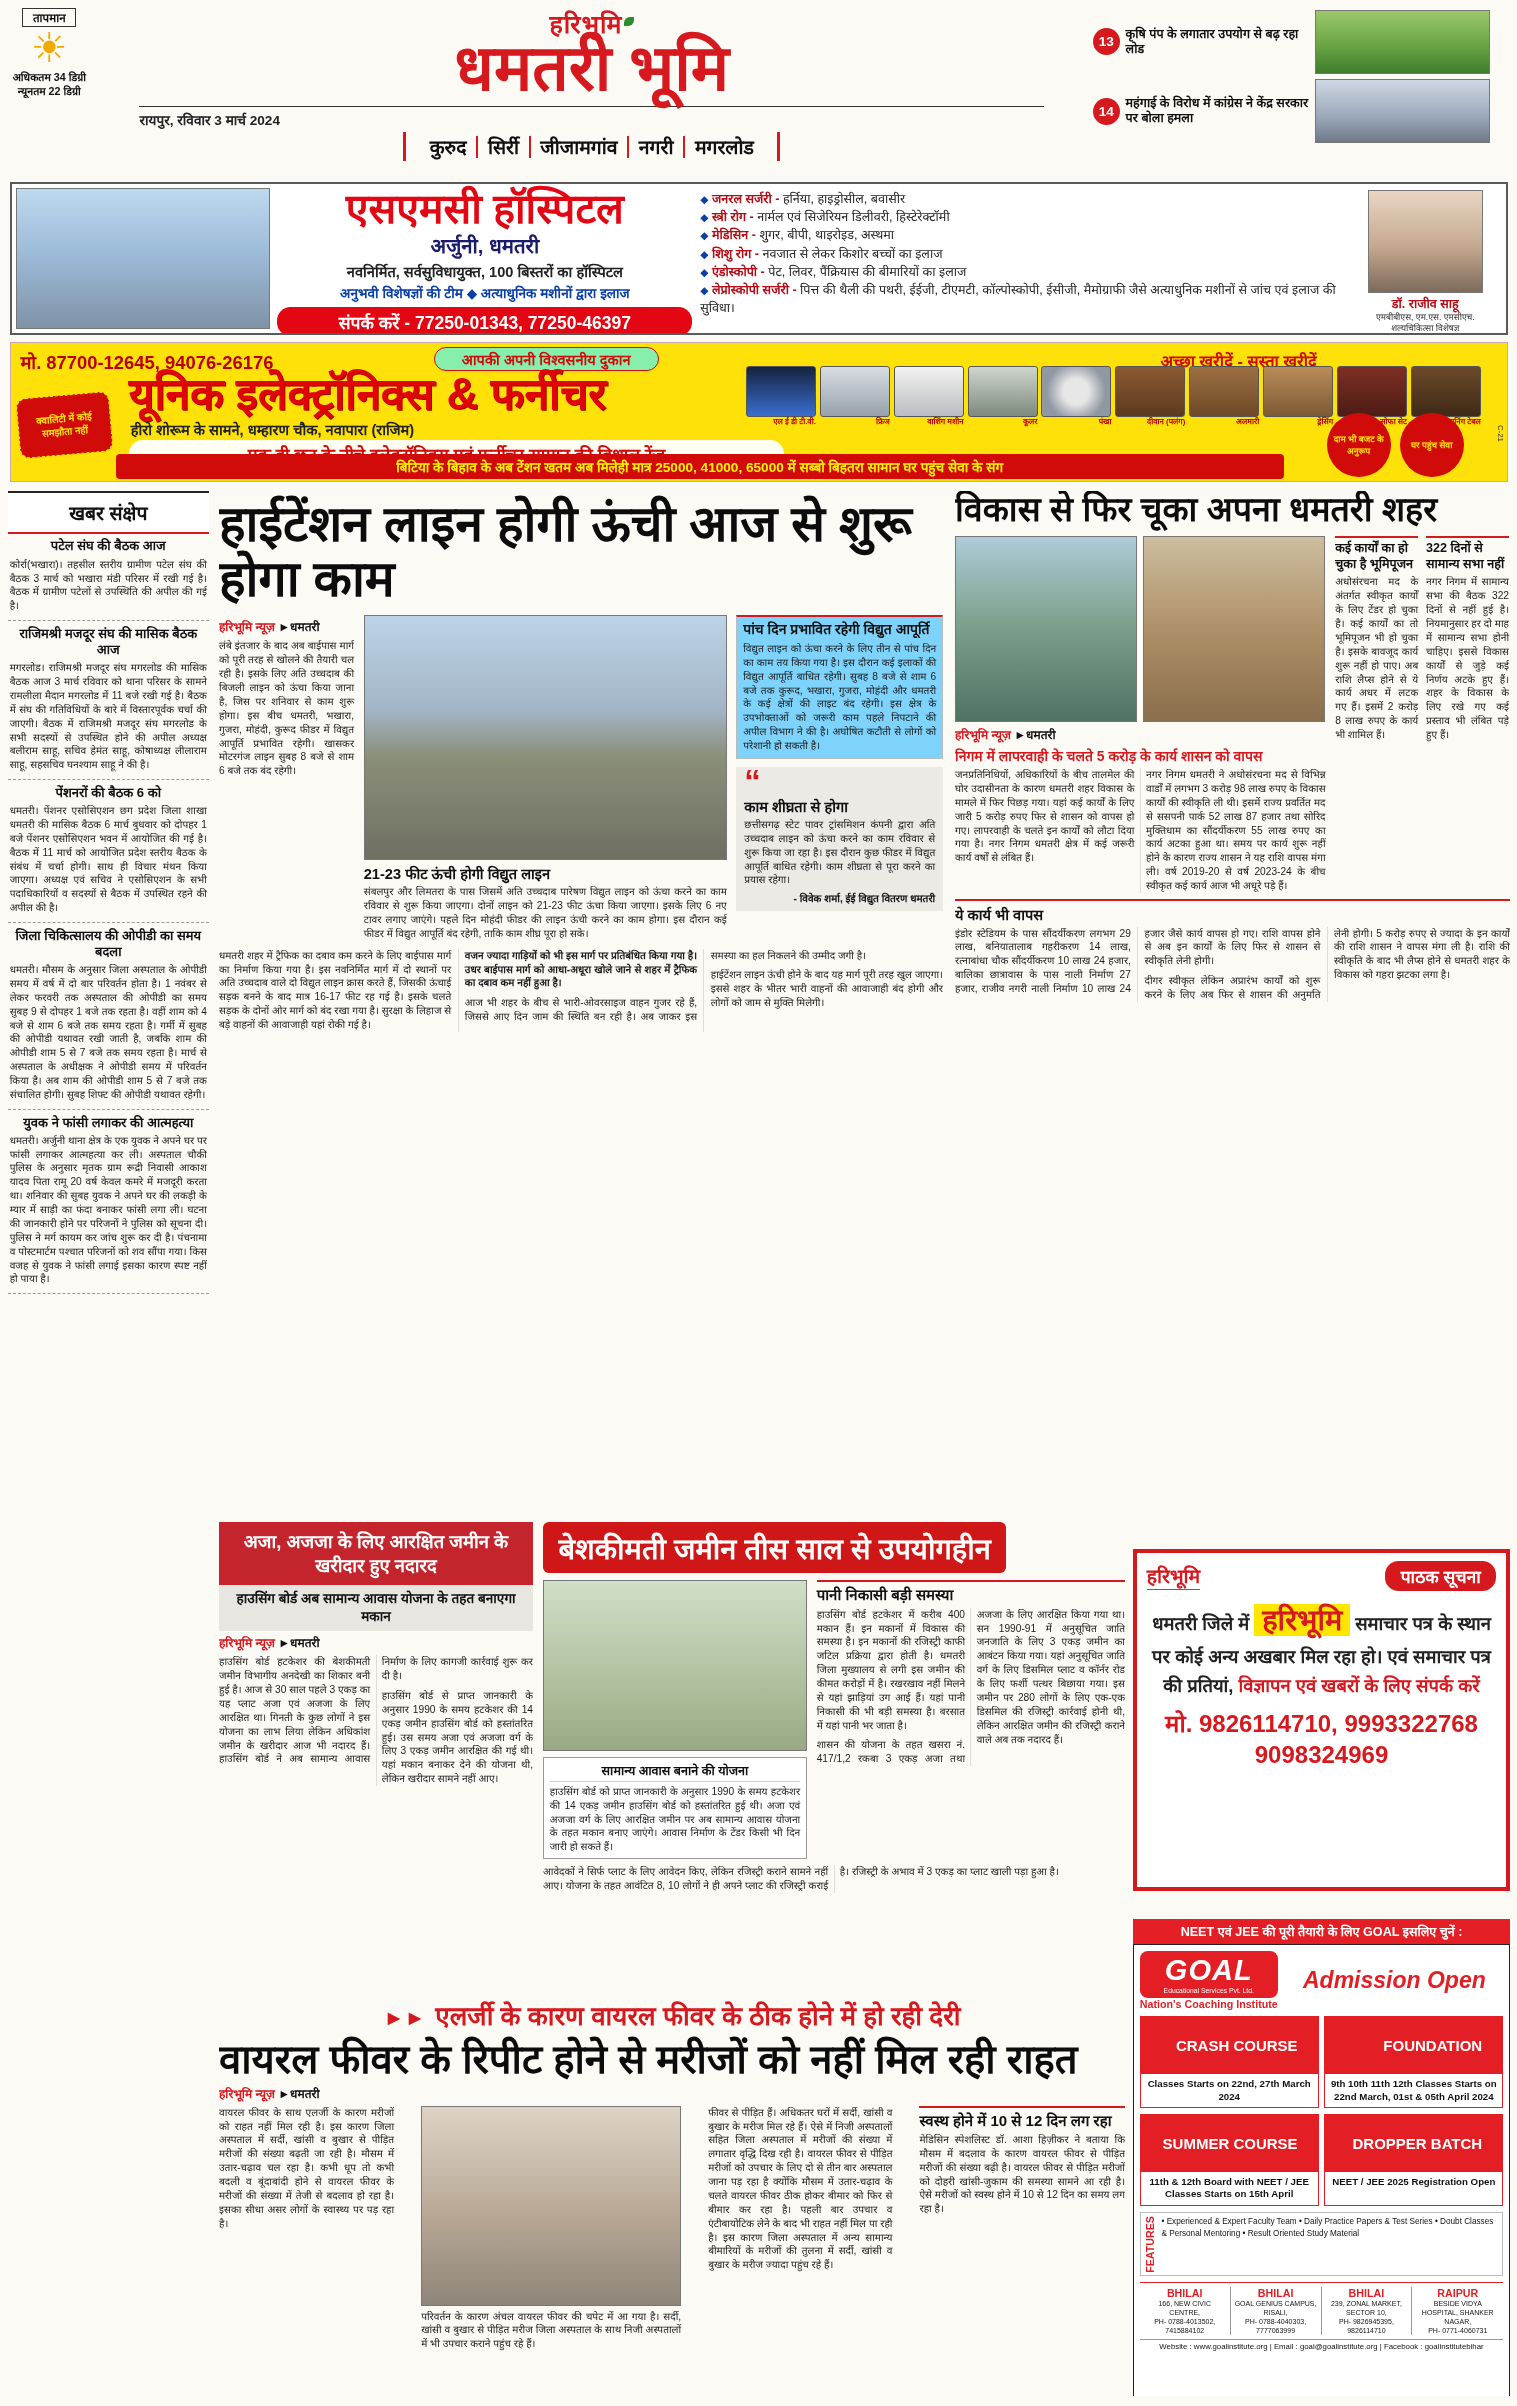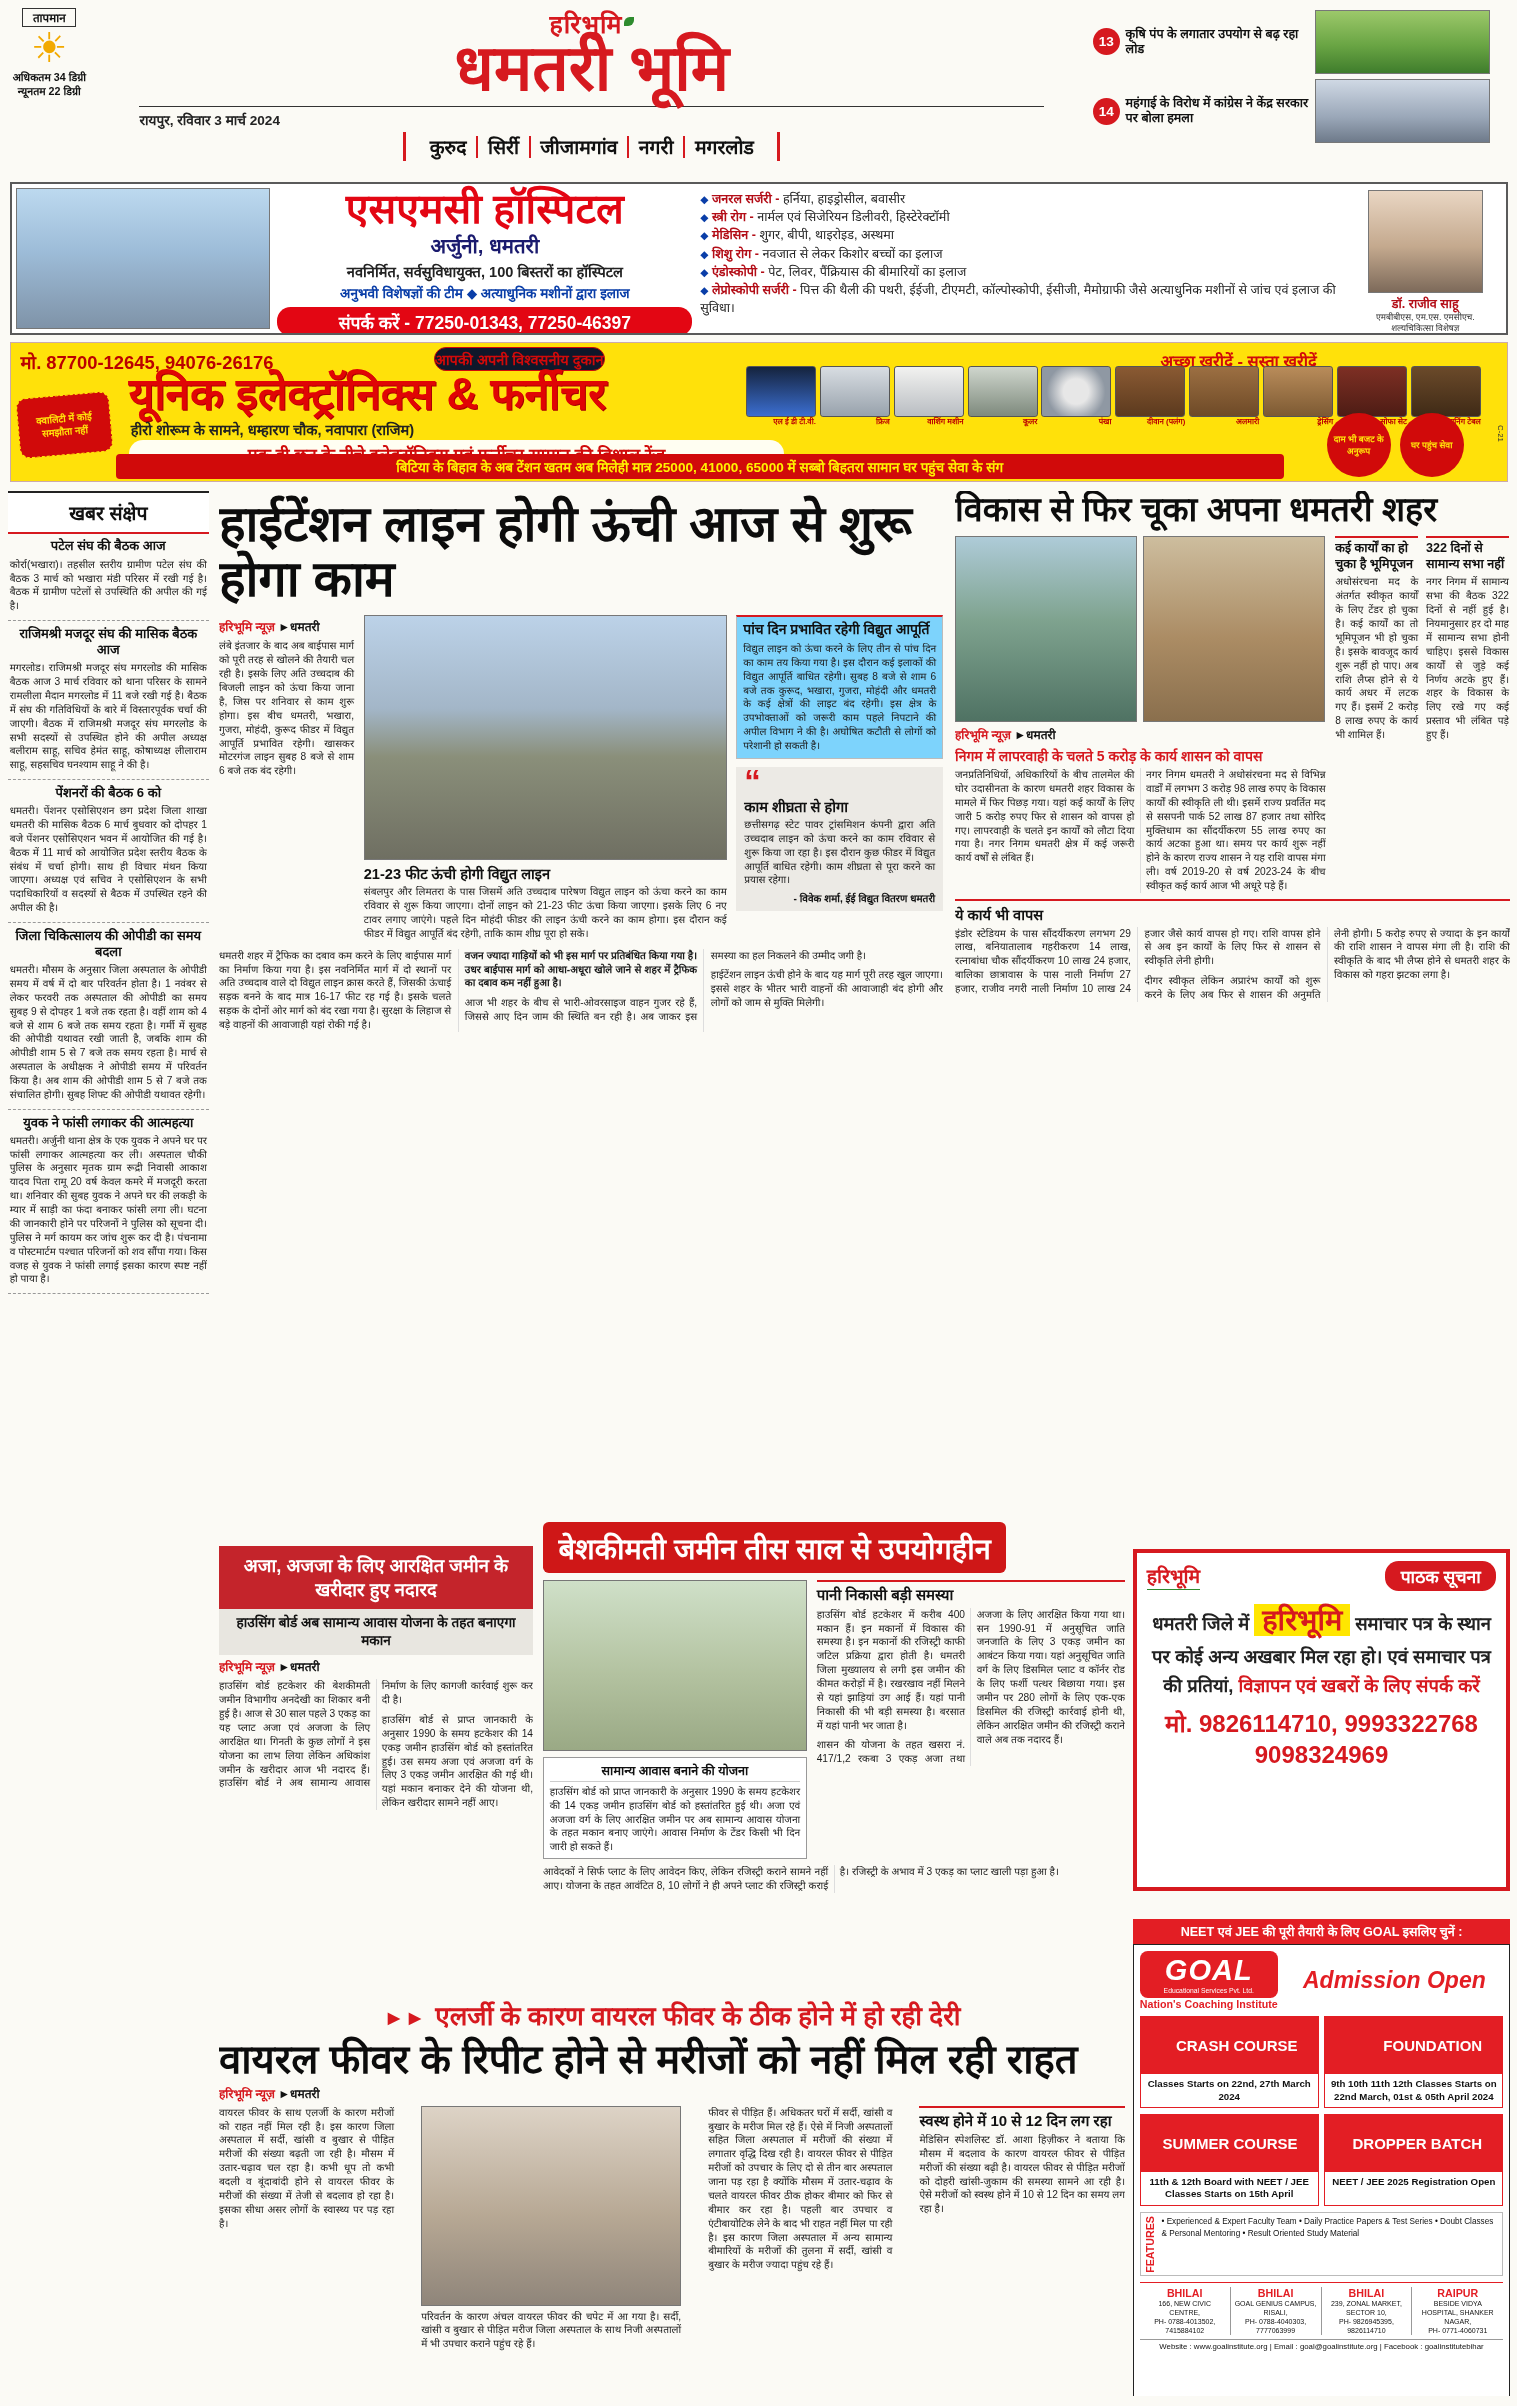--- a/index.html
+++ b/index.html
@@ -45,22 +45,22 @@
   .svc{font-size:12.6px;line-height:1.45;color:#222;}
   .svc .dia{color:#0a3ea8;font-size:10.7px;}
   .svc b{color:#b30d17;}
   .h-doc{width:153px;text-align:center;}
   .doc-photo{width:115px;height:103px;margin:1.9px auto 0 auto;}
   .doc-name{font-size:12.6px;font-weight:800;color:#b30d17;margin-top:1.9px;}
   .doc-cred{font-size:8.7px;color:#333;line-height:1.25;}
   
   .elec{background:#ffe10a;border:1.9px solid #caa;box-sizing:border-box;}
   .e-phone{position:absolute;left:9.7px;top:5.8px;font-size:18.4px;font-weight:800;color:#b00;}
-  .e-pill{position:absolute;left:423px;top:3.9px;border:1.9px solid #d10a0a;border-radius:13.6px;padding:1px 0;
-          font-size:14.6px;font-weight:800;color:#d10a0a;background:#0f172a;}
+  .e-pill{position:absolute;left:423px;top:3.9px;border:1.9px solid #d10a0a;border-radius:13.6px;padding:1px 27px;
+          font-size:14.6px;font-weight:800;color:#d10a0a;background:#86efac;}
   .e-right{position:absolute;right:190px;top:5.8px;font-size:16.5px;font-weight:800;color:#d10a0a;}
   .e-badge{position:absolute;left:7.8px;top:52px;width:93px;height:60px;background:#d10a0a;color:#ffe10a;
            font-size:9.7px;font-weight:800;text-align:center;display:flex;align-items:center;border-radius:9.7px;
            transform:rotate(-5deg);padding:1.9px;box-sizing:border-box;border:1.9px dashed #ffe10a;}
   .e-brand{position:absolute;left:118px;top:29px;width:602px;font-size:44px;font-weight:800;color:#e00505;
            line-height:1.0;text-shadow:1px 1px 0 #a00;}
   .e-addr{position:absolute;left:120px;top:76px;width:602px;font-size:14.6px;font-weight:800;color:#222;}
   .e-products{position:absolute;right:5.8px;top:23px;width:755px;display:flex;gap:3.9px;}
   .e-prod{width:70px;text-align:center;}
   .e-prod .tile{height:49px;border:1px solid #555;border-radius:2.9px;}
@@ -340,21 +340,21 @@
         </div>
       </div>
     </div>
     <div class="sh2">ये कार्य भी वापस</div>
     <div class="cols3 bodytext" style="margin-top:1.9px;">
       <p>इंडोर स्टेडियम के पास सौंदर्यीकरण लगभग 29 लाख, बनियातालाब गहरीकरण 14 लाख, रत्नाबांधा चौक सौंदर्यीकरण 10 लाख 24 हजार, बालिका छात्रावास के पास नाली निर्माण 27 हजार, राजीव नगरी नाली निर्माण 10 लाख 24 हजार जैसे कार्य वापस हो गए। राशि वापस होने से अब इन कार्यों के लिए फिर से शासन से स्वीकृति लेनी होगी।</p>
       <p>दीगर स्वीकृत लेकिन अप्रारंभ कार्यों को शुरू करने के लिए अब फिर से शासन की अनुमति लेनी होगी। 5 करोड़ रुपए से ज्यादा के इन कार्यों की राशि शासन ने वापस मंगा ली है। राशि की स्वीकृति के बाद भी लैप्स होने से धमतरी शहर के विकास को गहरा झटका लगा है।</p>
     </div>
   </div>
 
-  <div class="abs" style="left:219px;top:1522px;width:314px;height:468px;margin-top:24px;">
+  <div class="abs" style="left:219px;top:1522px;width:314px;height:468px;">
     <div class="hb-head">अजा, अजजा के लिए आरक्षित जमीन के खरीदार हुए नदारद</div>
     <div class="hb-sub">हाउसिंग बोर्ड अब सामान्य आवास योजना के तहत बनाएगा मकान</div>
     <div class="byline"><span class="ag">हरिभूमि न्यूज़</span> <span class="ct">►धमतरी</span></div>
     <div class="cols2 bodytext">
       <p>हाउसिंग बोर्ड हटकेशर की बेशकीमती जमीन विभागीय अनदेखी का शिकार बनी हुई है। आज से 30 साल पहले 3 एकड़ का यह प्लाट अजा एवं अजजा के लिए आरक्षित था। गिनती के कुछ लोगों ने इस योजना का लाभ लिया लेकिन अधिकांश जमीन के खरीदार आज भी नदारद हैं। हाउसिंग बोर्ड ने अब सामान्य आवास निर्माण के लिए कागजी कार्रवाई शुरू कर दी है।</p>
       <p>हाउसिंग बोर्ड से प्राप्त जानकारी के अनुसार 1990 के समय हटकेशर की 14 एकड़ जमीन हाउसिंग बोर्ड को हस्तांतरित हुई। उस समय अजा एवं अजजा वर्ग के लिए 3 एकड़ जमीन आरक्षित की गई थी। यहां मकान बनाकर देने की योजना थी, लेकिन खरीदार सामने नहीं आए।</p>
     </div>
   </div>
 
   <div class="abs" style="left:543px;top:1522px;width:582px;height:468px;">

